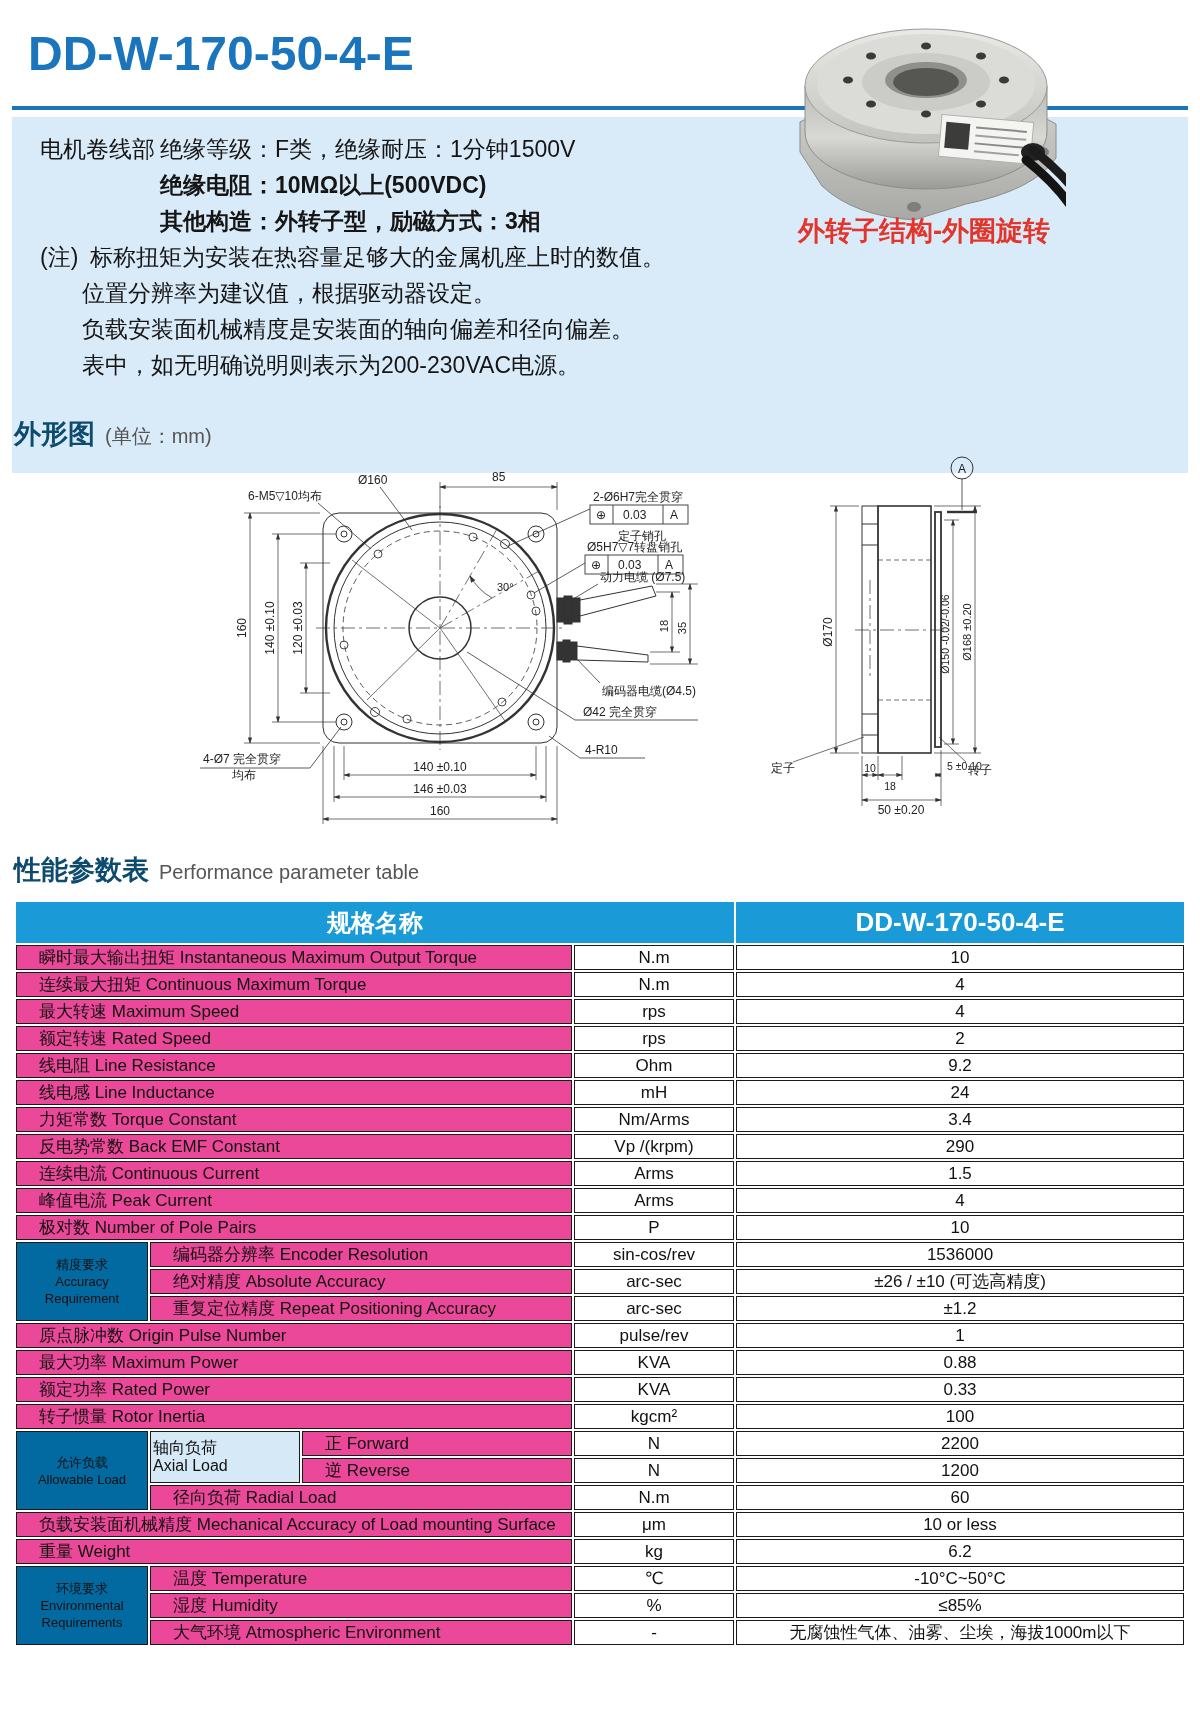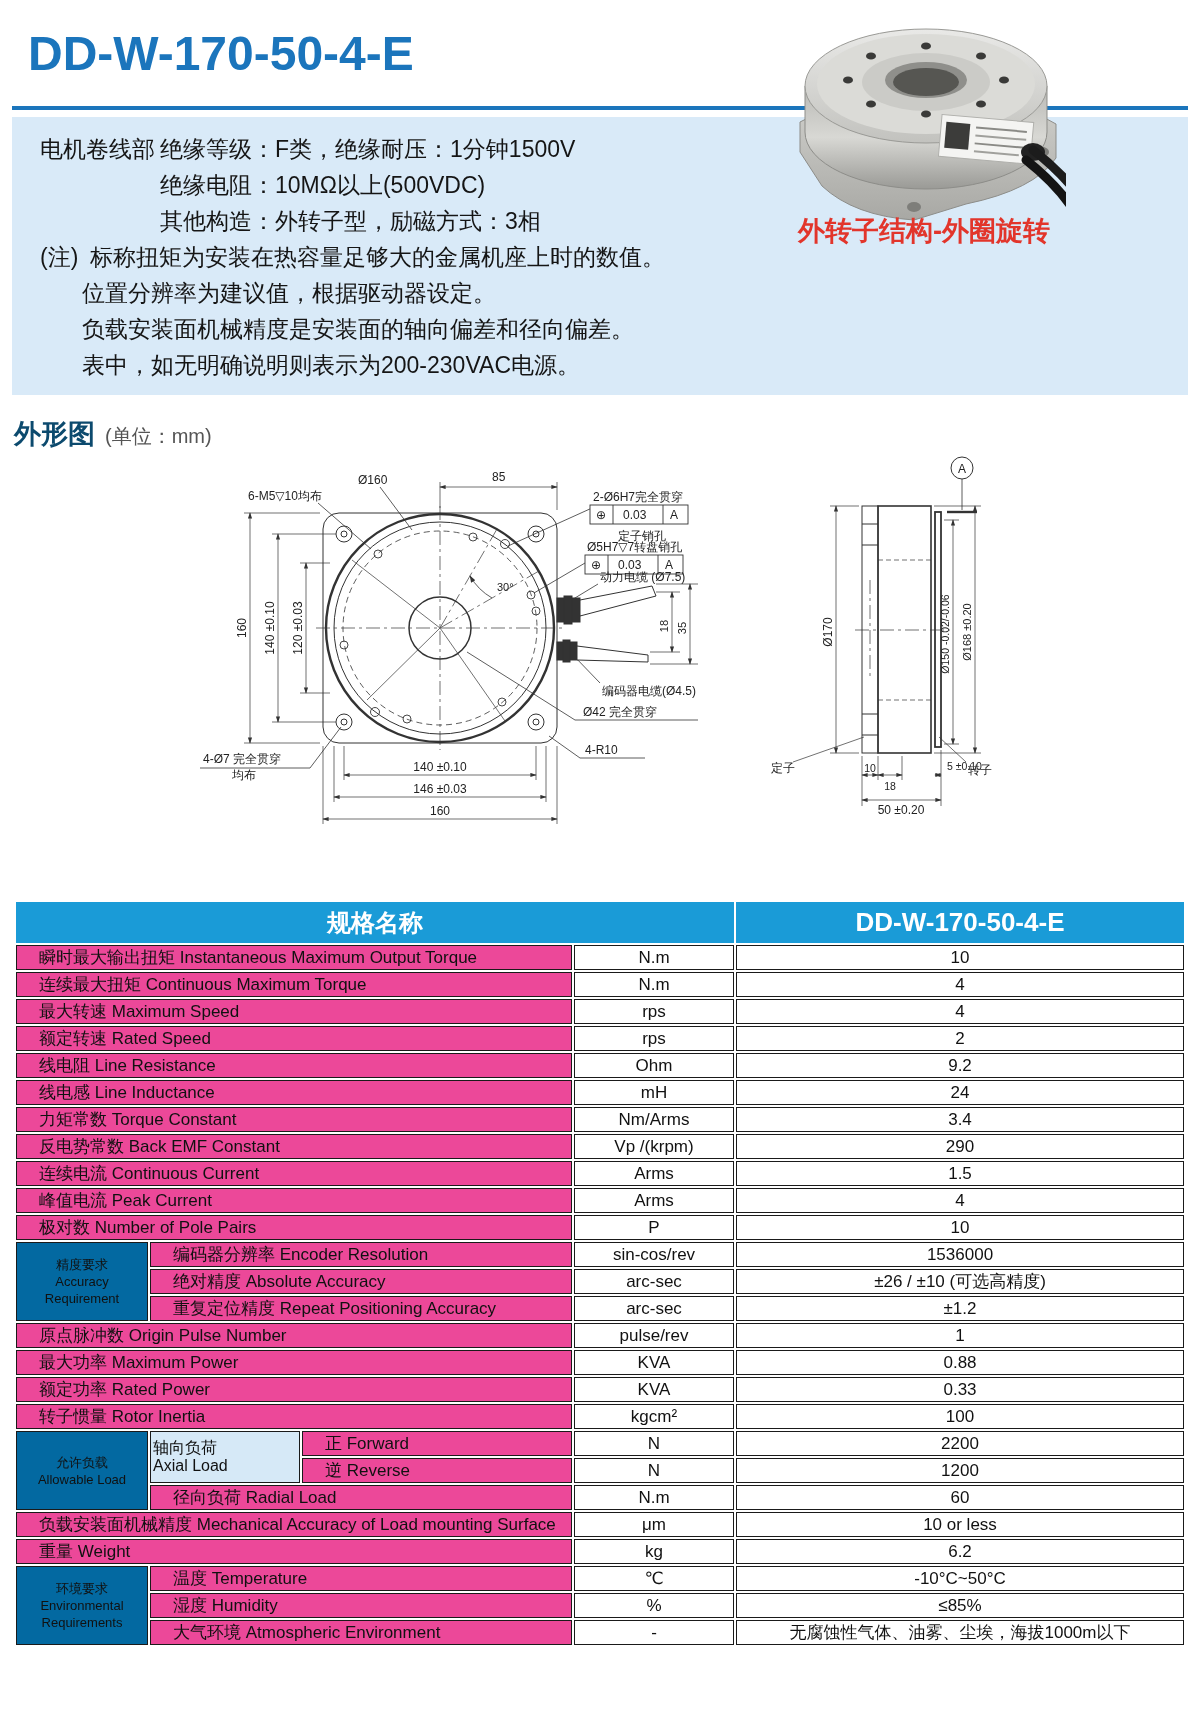--- a/index.html
+++ b/index.html
@@ -6,26 +6,26 @@
   *{box-sizing:border-box;}
   .page{
     position:relative;width:1200px;height:1730px;background:#fff;overflow:hidden;
     font-family:"Liberation Sans","DejaVu Sans",sans-serif;color:#111;
   }
   .title{
     position:absolute;left:28px;top:26px;font-size:48px;font-weight:800;
     color:#1B75BC;letter-spacing:0px;
   }
   .rule{position:absolute;left:12px;top:106px;width:1176px;height:4px;background:#1B75BC;}
-  .notebox{position:absolute;left:12px;top:117px;width:1176px;height:278px;background:#D9EAF8;}
+  .notebox{position:absolute;left:12px;top:117px;width:1176px;height:356px;background:#D9EAF8;}
   .nb-line{position:relative;height:36px;line-height:36px;font-size:23px;font-weight:500;color:#151515;white-space:nowrap;}
   .nb-wrap{padding-top:14px;}
   .nb-l1 .nb-key{position:absolute;left:28px;}
   .nb-l1 .nb-txt{position:absolute;left:148px;}
-  .nb-ind1{padding-left:148px;}
+  .nb-ind1{padding-left:148px;font-weight:bold;}
   .nb-l4 .nb-key{position:absolute;left:28px;}
   .nb-l4 .nb-txt{position:absolute;left:78px;}
   .nb-ind2{padding-left:70px;}
   .photo{position:absolute;left:790px;top:0px;width:276px;height:234px;}
   .caption{
     position:absolute;left:786px;top:213px;width:276px;text-align:center;
     font-size:27px;font-weight:bold;color:#E2352B;white-space:nowrap;
   }
   .sechead{position:absolute;left:14px;white-space:nowrap;}
   .sechead .zh{font-size:27px;font-weight:bold;color:#0c4a6e;}
@@ -336,20 +336,23 @@
       <text x="971" y="632" font-size="11" transform="rotate(-90 971 632)" text-anchor="middle">Ø168 ±0.20</text>
       <text x="870" y="772" font-size="10.5" text-anchor="middle">10</text>
       <text x="890" y="790" font-size="10.5" text-anchor="middle">18</text>
       <text x="947" y="770" font-size="10.5">5 ±0.10</text>
       <text x="901" y="814" text-anchor="middle">50 ±0.20</text>
       <text x="771" y="772">定子</text>
       <text x="968" y="774">转子</text>
     </g>
   </svg>
 
+  <div class="sechead" id="perf-head">
+    <span class="zh">性能参数表</span><span class="en">Performance parameter table</span>
+  </div>
 
   <table class="spec">
     <colgroup>
         <col style="width:132px">
         <col style="width:150px">
         <col style="width:270px">
         <col style="width:160px">
         <col style="width:448px">
       </colgroup>
     <tbody>

